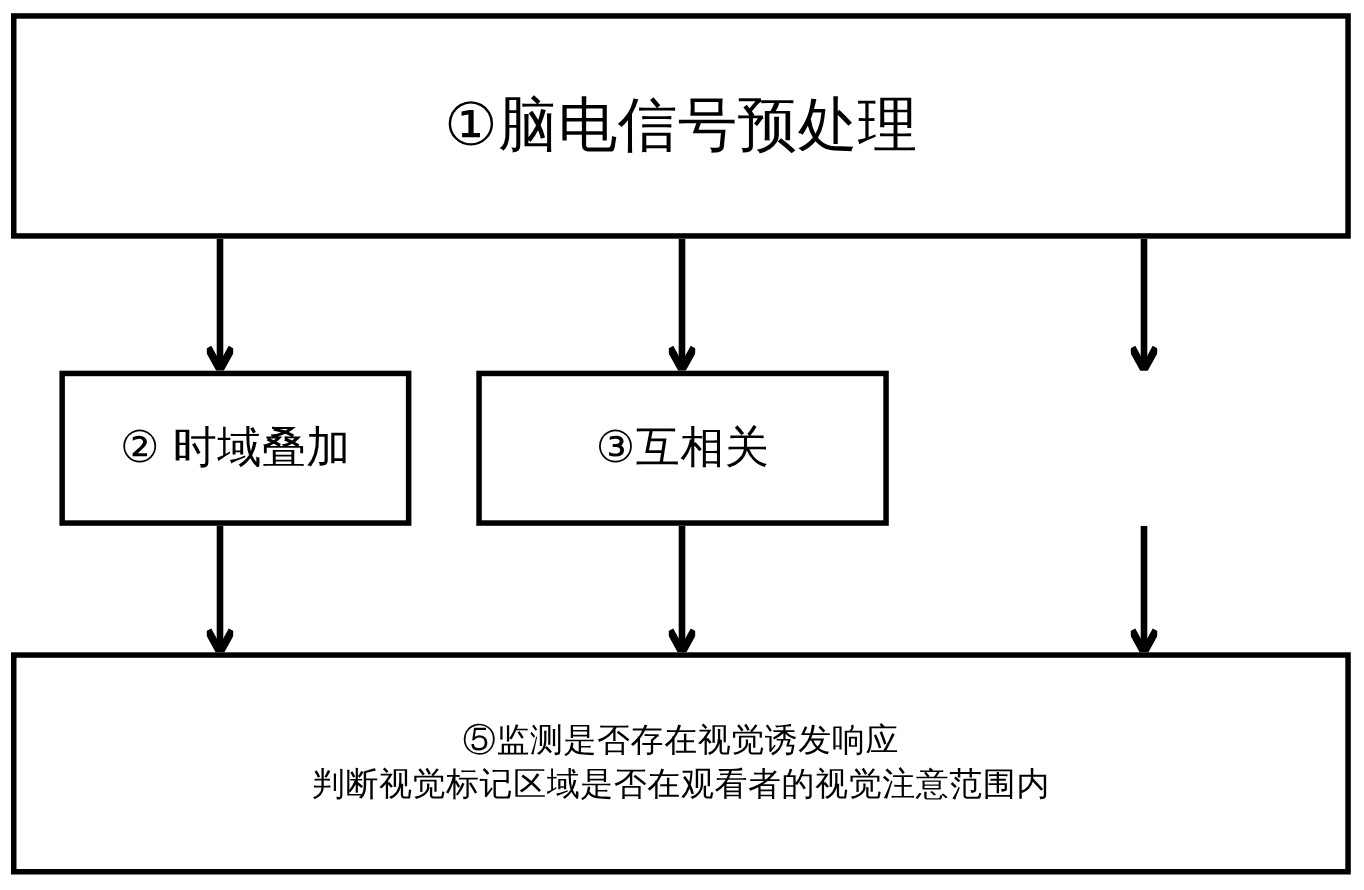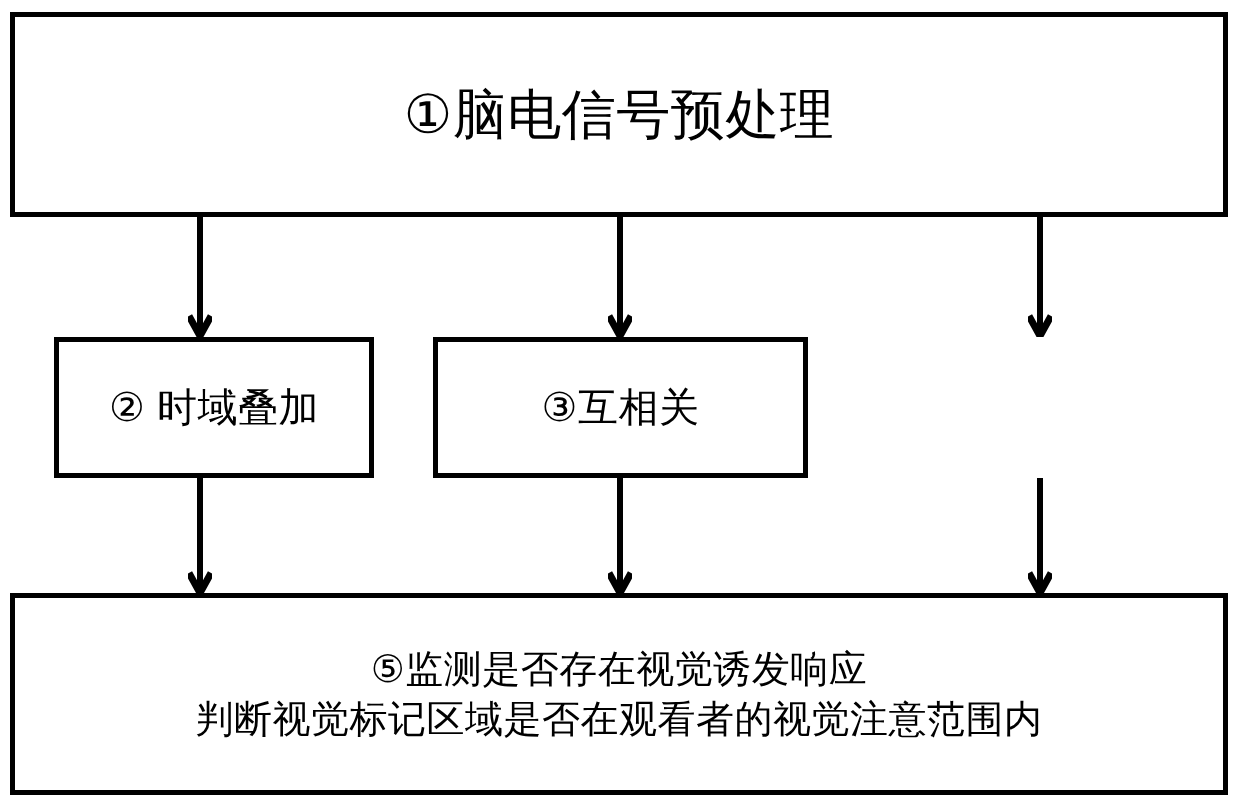--- a/index.html
+++ b/index.html
@@ -69,21 +69,21 @@
   #node-2 .node-label,
   #node-3 .node-label,
   #node-4 .node-label { font-size: 40px; }
 
   #node-5 {
     left: 10px;
     top: 593px;
     width: 1218px;
     height: 202px;
   }
-  #node-5 .node-label { font-size: 38px; line-height: 1.32; }
+  #node-5 .node-label { font-size: 30px; line-height: 1.32; font-family: Liberation Serif, serif; }
 
   
   .arrow {
     position: absolute;
   }
   .arrow svg {
     display: block;
   }
 </style>
 </head>

